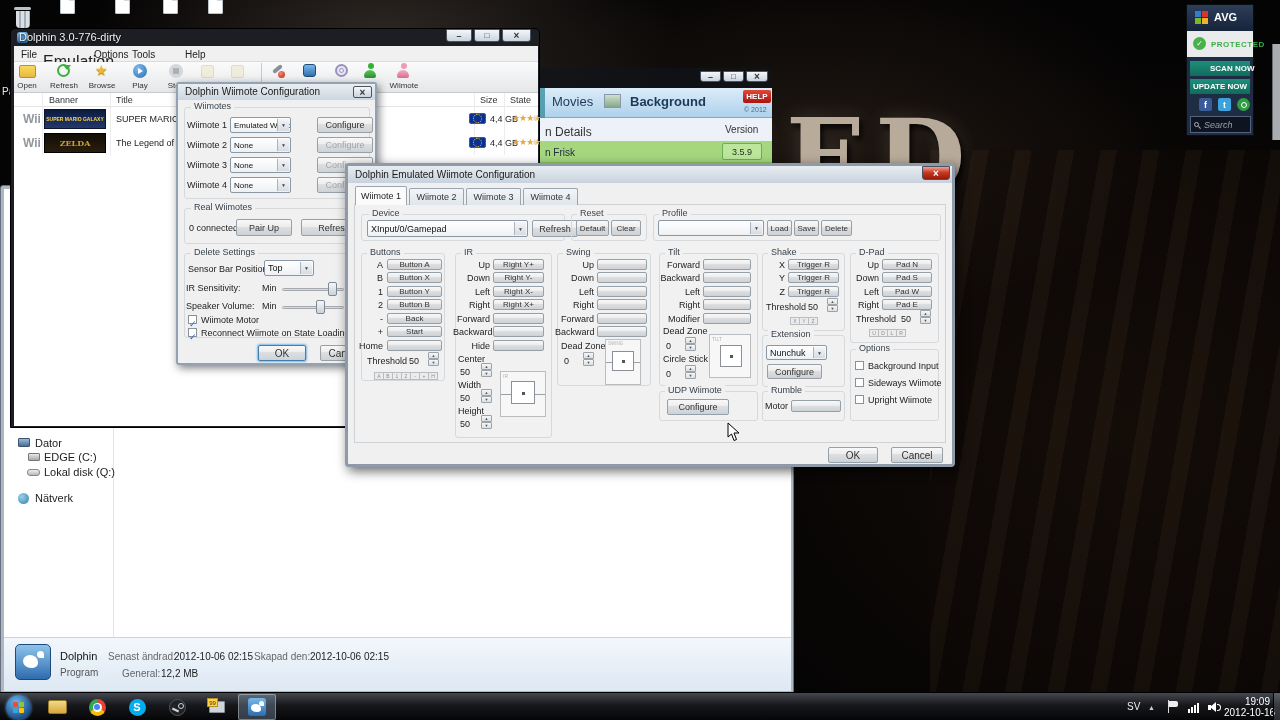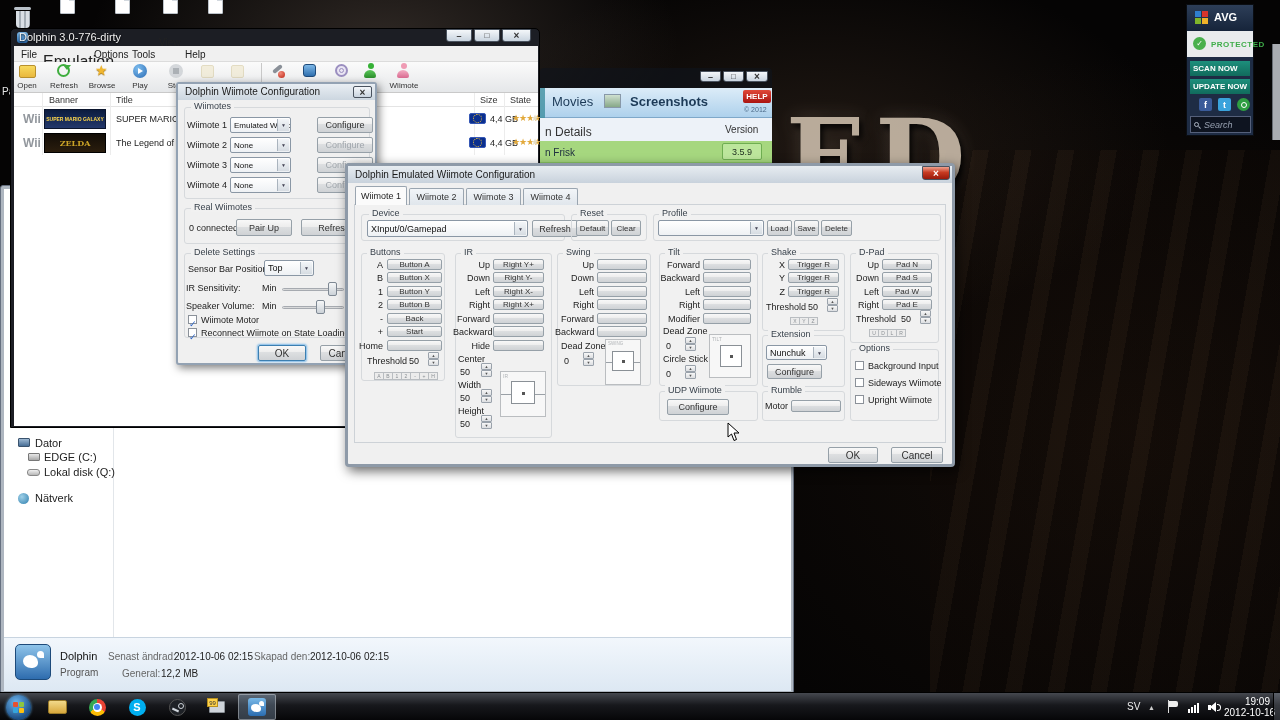--- a/index.html
+++ b/index.html
@@ -215,21 +215,21 @@
   </div>
 
   <div class="a" style="left:540px;top:68px;width:232px;height:95px;z-index:4;border-radius:4px 4px 0 0;background:rgba(15,20,28,.6)">
     <div class="a cap mng" style="left:160px;top:3px;width:21px;height:11px"></div>
     <div class="a cap mxg" style="left:183px;top:3px;width:21px;height:11px"></div>
     <div class="a cap xg" style="left:206px;top:3px;width:22px;height:11px"></div>
     <div class="a" style="left:0;top:20px;width:232px;height:30px;background:linear-gradient(#dcecf8,#aed1ec);border-bottom:1px solid #7fa8c9"></div>
     <div class="a" style="left:0;top:20px;width:5px;height:75px;background:#3d8ea0;opacity:.8"></div>
     <div class="a t" style="left:12px;top:26px;font-size:13px;color:#1c3a57">Movies</div>
     <div class="a" style="left:64px;top:26px;width:17px;height:14px;border:1px solid #8898a8;background:linear-gradient(#cfe0d0,#87a888)"></div>
-    <div class="a t" style="left:90px;top:26px;font-size:13px;font-weight:bold;color:#1c3a57">Screenshots</div>
+    <div class="a t" style="left:90px;top:26px;font-size:13px;font-weight:bold;color:#1c3a57">Background</div>
     <div class="a" style="left:203px;top:22px;width:28px;height:13px;background:linear-gradient(#e04838,#aa1410);border-radius:2px;display:flex;align-items:center;justify-content:center">
       <span class="t" style="font-size:8px;font-weight:bold;color:#fff">HELP</span>
     </div>
     <div class="a t" style="left:204px;top:38px;font-size:7px;color:#4a6a88">© 2012</div>
     <div class="a" style="left:0;top:50px;width:232px;height:23px;background:#edf2f8"></div>
     <div class="a t" style="left:5px;top:57px;font-size:12px;color:#333">n Details</div>
     <div class="a t" style="left:185px;top:56px;font-size:10px;color:#333">Version</div>
     <div class="a" style="left:0;top:73px;width:232px;height:22px;background:#a6d77f;border-bottom:1px solid #8cc765"></div>
     <div class="a t" style="left:5px;top:79px;font-size:10px;color:#203040">n Frisk</div>
     <div class="a" style="left:182px;top:75px;width:40px;height:17px;background:#bce69c;border:1px solid #6fae52;border-radius:2px;display:flex;align-items:center;justify-content:center">
@@ -551,21 +551,21 @@
         <div style="background:#7fb52a;width:6px;height:6px"></div>
           <div style="background:#f0b22a;width:6px;height:6px"></div>
       </div>
       <div class="a t" style="left:27px;top:6px;font-size:11px;font-weight:bold;color:#fff">AVG</div>
     </div>
     <div class="a" style="left:0;top:26px;width:66px;height:26px;background:#e9ebed">
       <div class="a" style="left:6px;top:6px;width:13px;height:13px;border-radius:50%;background:#49b04c;color:#fff;font-size:8px;display:flex;align-items:center;justify-content:center">✓</div>
       <div class="a t" style="left:24px;top:9px;font-size:8px;font-weight:bold;color:#3fae4a;letter-spacing:.5px">PROTECTED</div>
     </div>
     <div class="a" style="left:3px;top:56px;width:60px;height:15px;background:linear-gradient(#1d8f7c,#116b5c);display:flex;align-items:center">
-      <span class="t" style="font-size:8px;font-weight:bold;color:#fff;padding-left:3px">SCAN NOW</span>
+      <span class="t" style="font-size:8px;font-weight:bold;color:#fff;padding-left:20px">SCAN NOW</span>
     </div>
     <div class="a" style="left:3px;top:74px;width:60px;height:15px;background:linear-gradient(#1d8f7c,#116b5c);display:flex;align-items:center">
       <span class="t" style="font-size:8px;font-weight:bold;color:#fff;padding-left:3px">UPDATE NOW</span>
     </div>
     <div class="a" style="left:12px;top:93px;width:13px;height:13px;background:#3a5b99;border-radius:2px;color:#fff;font-size:9px;font-weight:bold;display:flex;align-items:center;justify-content:center">f</div>
     <div class="a" style="left:31px;top:93px;width:13px;height:13px;background:#3aa3dc;border-radius:2px;color:#fff;font-size:9px;font-weight:bold;display:flex;align-items:center;justify-content:center">t</div>
     <div class="a" style="left:50px;top:93px;width:13px;height:13px;background:#2f9e41;border-radius:50%;display:flex;align-items:center;justify-content:center">
         <div style="width:6px;height:6px;border:1px solid #fff;border-radius:50%"></div>
       </div>
     <div class="a" style="left:3px;top:111px;width:61px;height:17px;background:#0e1420;border:1px solid #55607a;display:flex;align-items:center">

